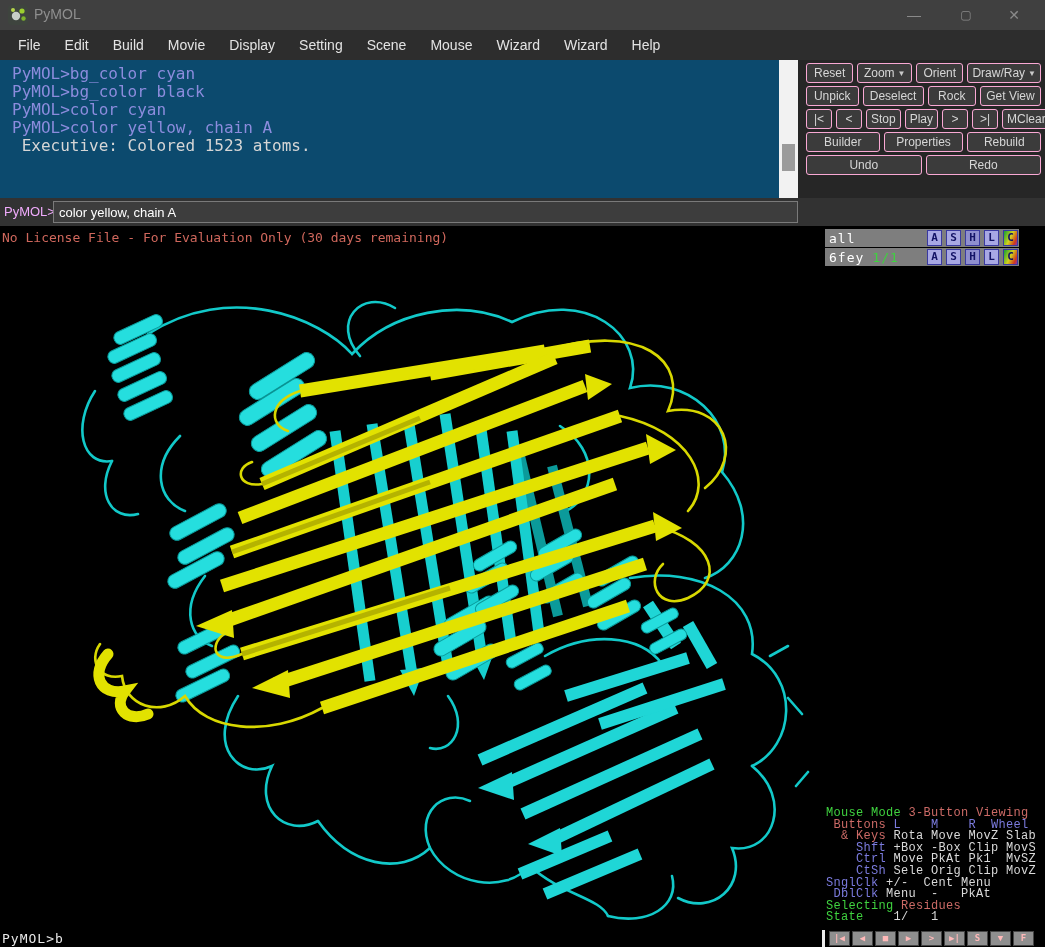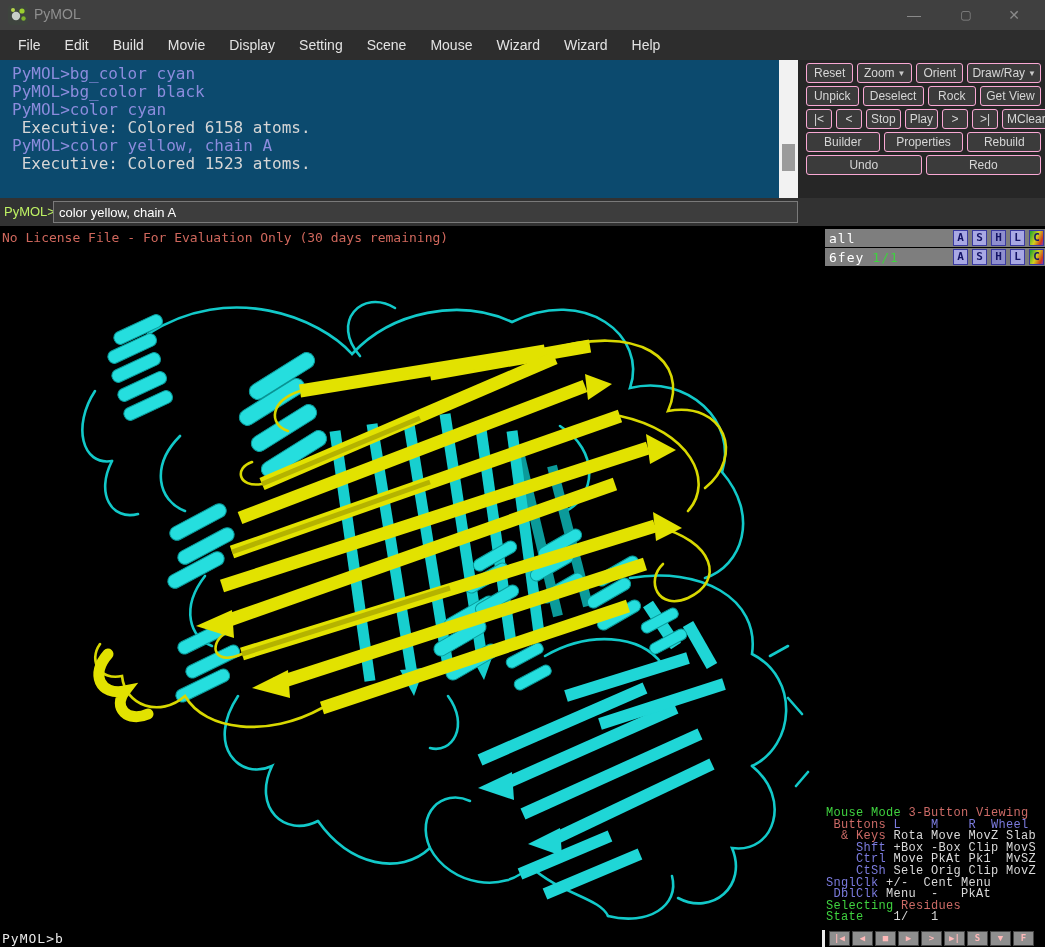--- a/index.html
+++ b/index.html
@@ -33,33 +33,33 @@
               display:flex; flex-direction:column; gap:3px; padding:3px 4px 0 8px; }
   .ctl-row { display:flex; gap:4px; }
   .pbtn { background:#3b3b3b; border:1px solid #f9a8d4; border-radius:3px; color:#d6d6d6;
           font-size:12px; height:20px; line-height:18px; text-align:center; padding:0 4px;
           flex:1; white-space:nowrap; cursor:default; }
   .pbtn .caret { font-size:8px; margin-left:3px; vertical-align:1px; color:#c9c9c9; }
   .pbtn.narrow { flex:0 0 26px; padding:0; }
 
   
   #inputrow { position:absolute; left:0; top:198px; width:1045px; height:28px; background:#323232; }
-  #prompt-label { position:absolute; left:4px; top:6px; font-size:13px; color:#bef264; }
+  #prompt-label { position:absolute; left:4px; top:6px; font-size:13px; color:#f0abfc; }
   #cmdinput { position:absolute; left:53px; top:3px; width:745px; height:22px; background:#3d3d3d;
               border:1px solid #7a7a7a; color:#ffffff; font-size:13px; padding:0 5px;
               font-family:"Liberation Sans", sans-serif; }
 
   
   #viewport { position:absolute; left:0; top:226px; width:1045px; height:704px; background:#000; }
   #license { position:absolute; left:2px; top:4px; font-family:"DejaVu Sans Mono", monospace;
              font-size:13px; color:#cf675c; white-space:pre; }
   #molecule { position:absolute; left:0; top:0; }
 
   
-  #objpanel { position:absolute; left:825px; top:3px; width:220px; }
+  #objpanel { position:absolute; left:825px; top:3px; width:194px; }
   .obj-row { position:relative; height:18px; background:#7e7e7e; margin-bottom:1px;
              font-family:"DejaVu Sans Mono", monospace; }
   .obj-name { position:absolute; left:4px; top:2px; font-size:13px; color:#ffffff; letter-spacing:1px; }
   .obj-state { color:#3fd23f; margin-left:8px; letter-spacing:1px; }
   .obj-btns { position:absolute; right:1px; top:1px; display:flex; gap:4px; }
   .obtn { width:15px; height:16px; background:#a8a8e4; border:1px solid #3a3aa0; color:#141466;
           font-size:11px; font-weight:bold; text-align:center; line-height:14px; cursor:default; }
   .obtn.h { background:#8f8fcf; }
   .obtn.c { background:linear-gradient(115deg, #2fa82f 8%, #d2d21e 48%, #d03a1c 82%, #8a32b4 100%); }
 
@@ -107,21 +107,20 @@
   <span class="menu-item">Mouse</span>
   <span class="menu-item">Wizard</span>
   <span class="menu-item">Wizard</span>
   <span class="menu-item">Help</span>
 </div>
 
 <div id="console">
   <div class="con-cmd">PyMOL&gt;bg_color cyan</div>
   <div class="con-cmd">PyMOL&gt;bg_color black</div>
   <div class="con-cmd">PyMOL&gt;color cyan</div>
-  <div class="con-out"> Executive: Colored 6158 atoms.</div>
   <div class="con-cmd">PyMOL&gt;color yellow, chain A</div>
   <div class="con-out"> Executive: Colored 1523 atoms.</div>
 </div>
 <div id="conscroll">
   <div id="conthumb"></div>
 </div>
 
 <div id="ctlpanel">
   <div class="ctl-row">
     <div class="pbtn"><span>Reset</span></div>

